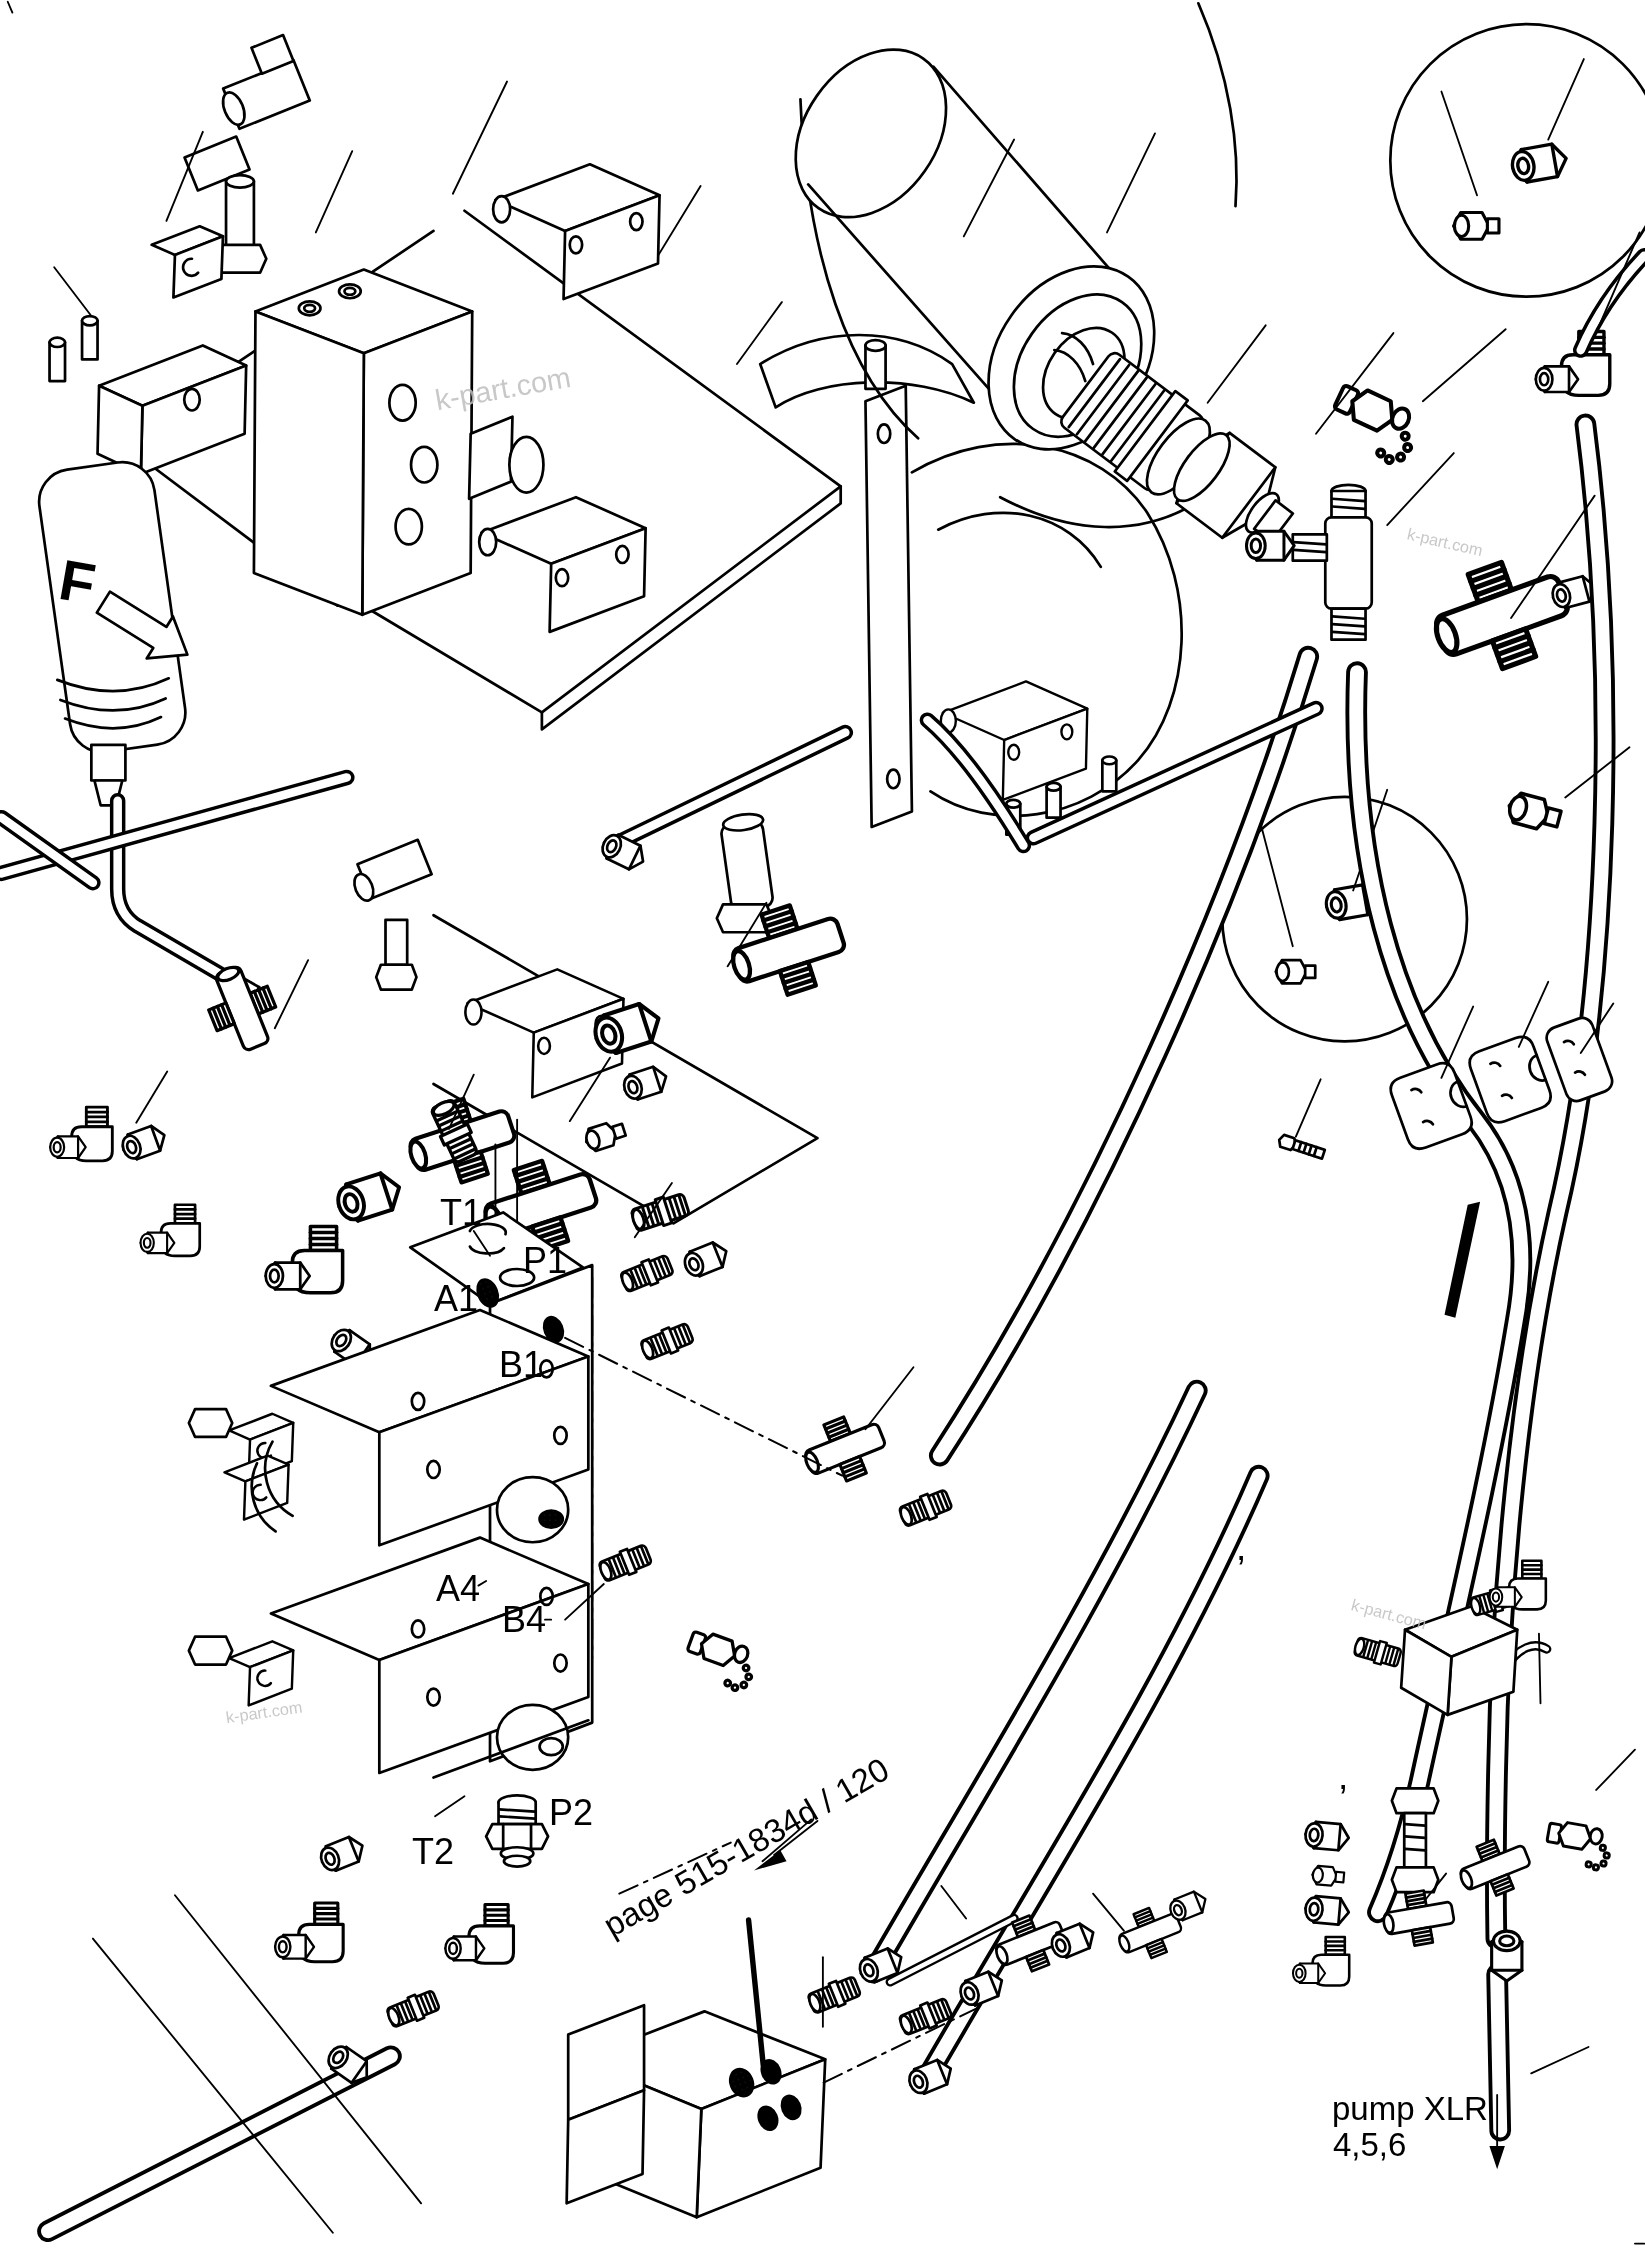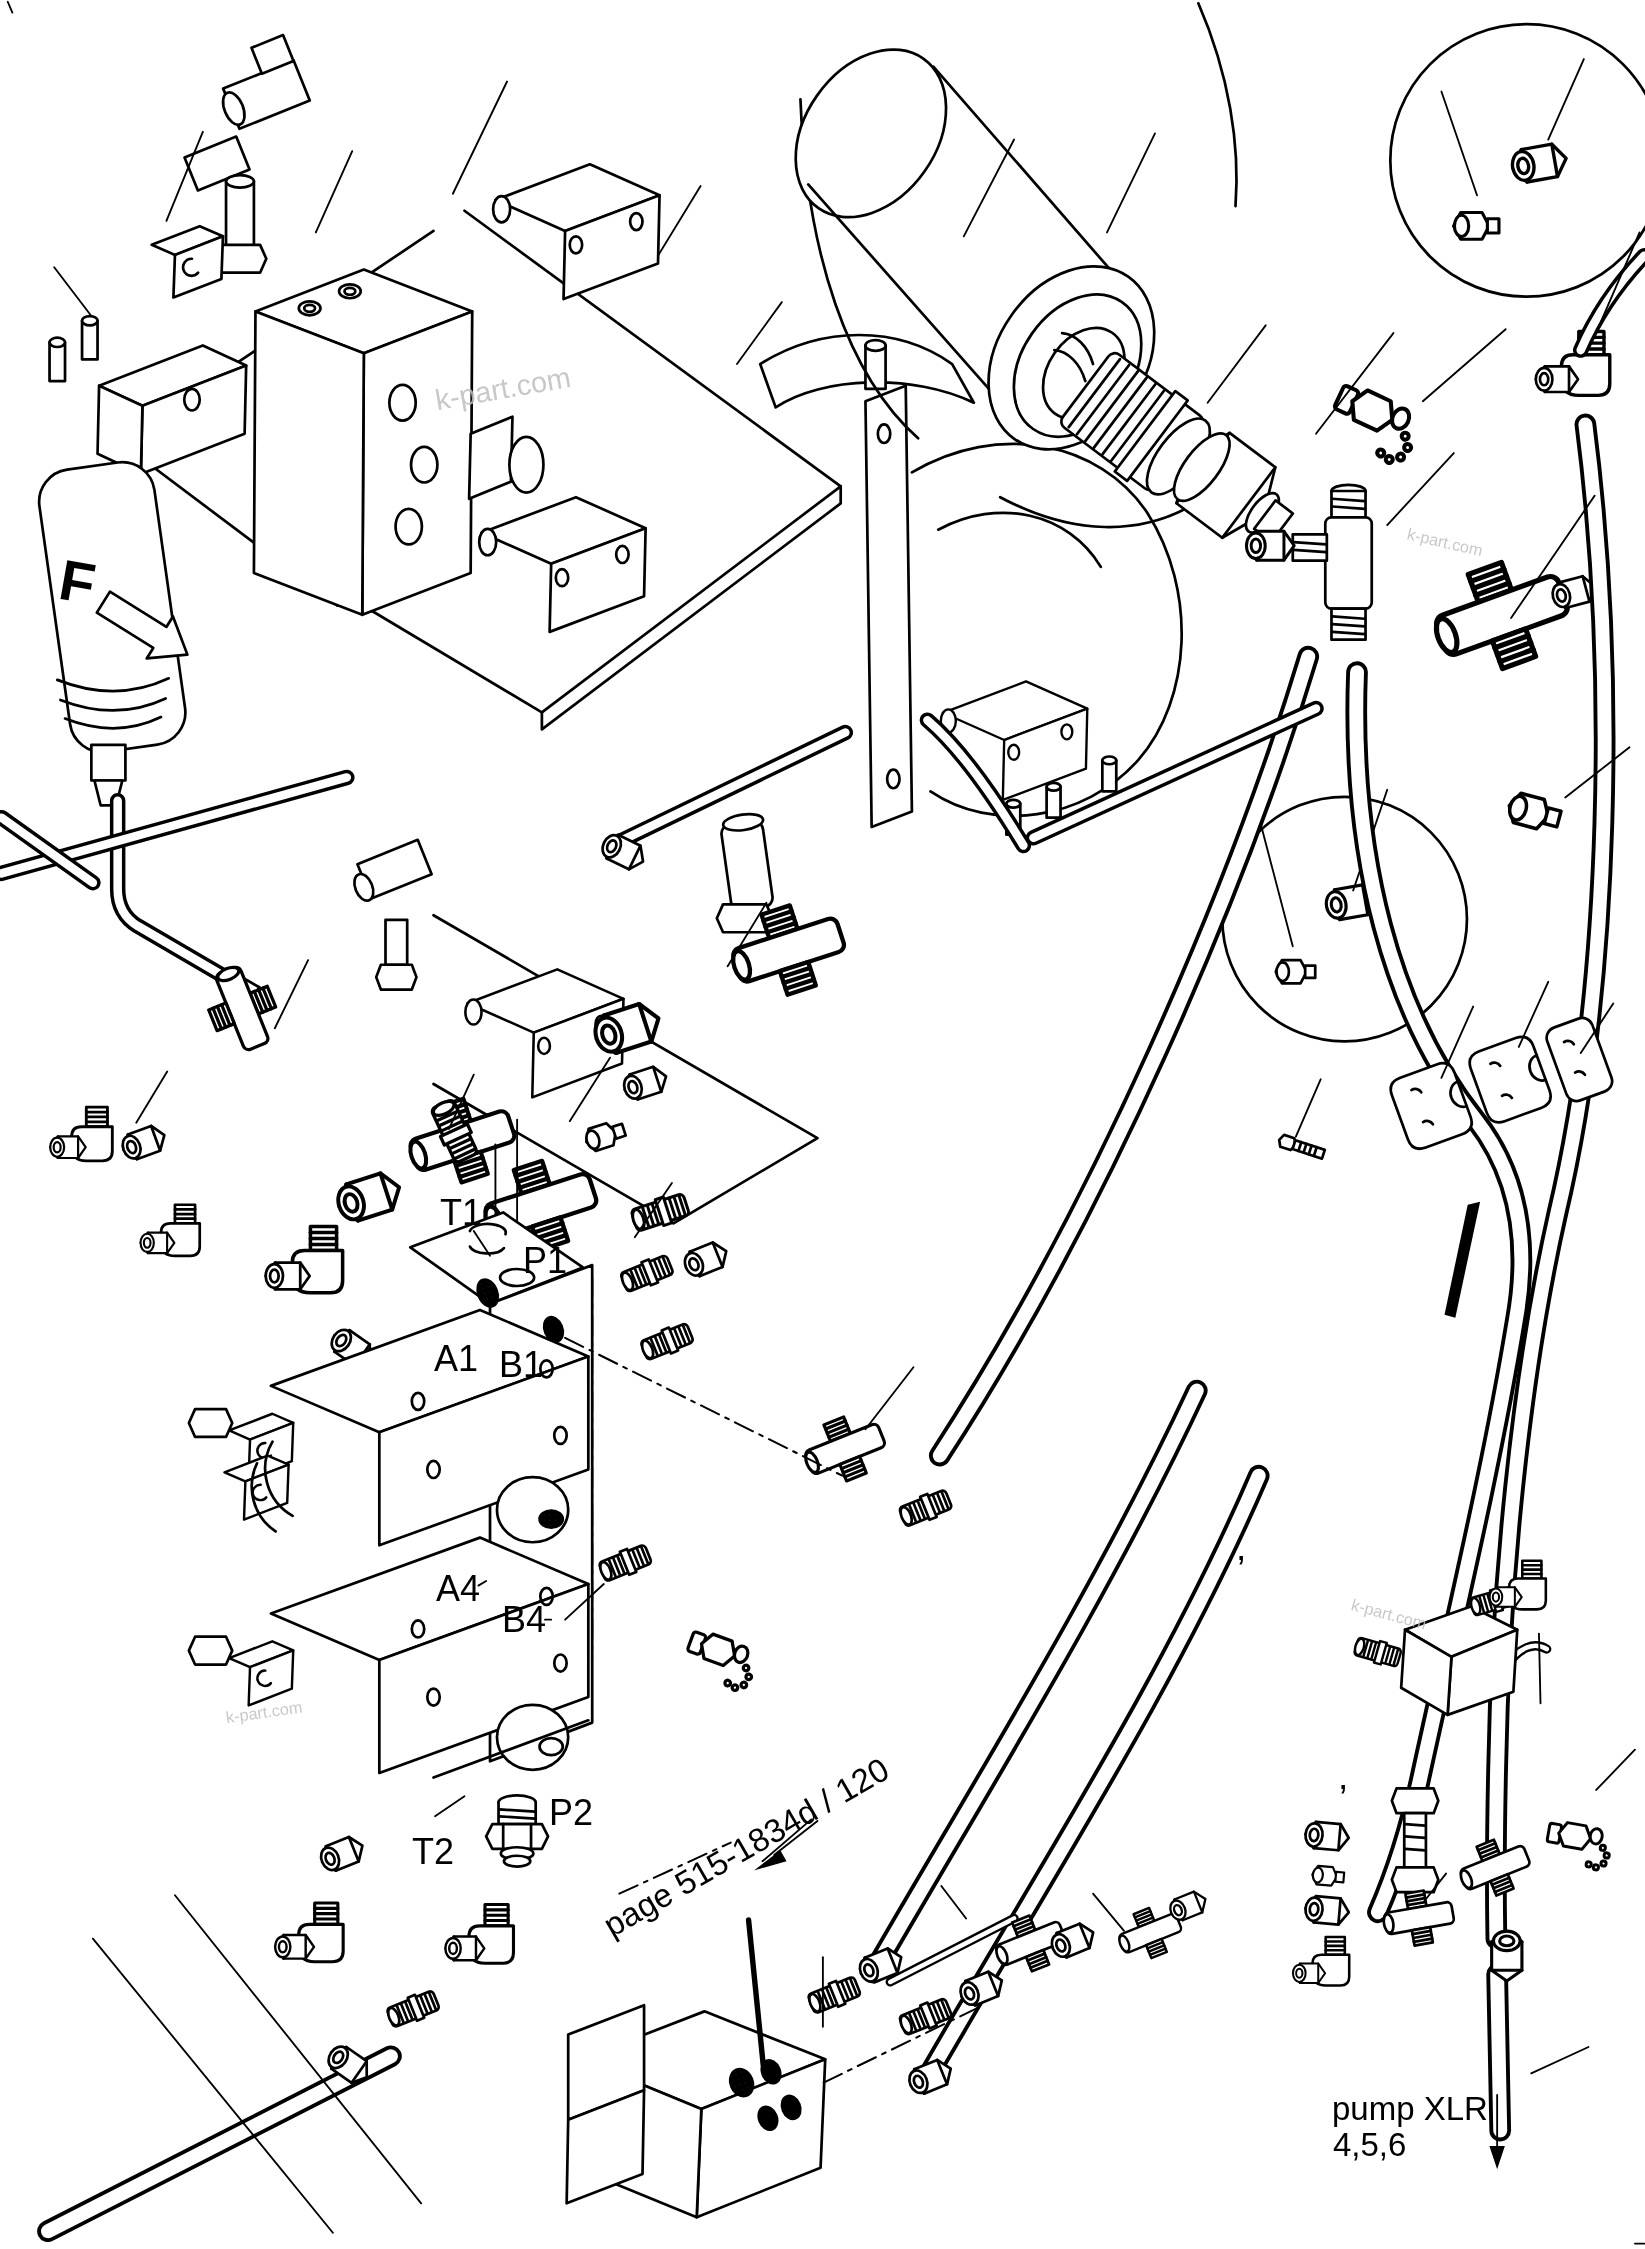--- a/index.html
+++ b/index.html
@@ -521,21 +521,21 @@
   <line class="thin" x1="1934" y1="2706" x2="1934" y2="2788"></line>
   <polygon class="b" points="1924,2772 1944,2772 1934,2802"></polygon>
 </g>
 
 </svg>
 
 <div class="lbl fmark" style="left:65px;top:551px;">F</div>
 
 <div class="lbl port" style="left:440px;top:1195px;">T1</div>
 <div class="lbl port" style="left:523px;top:1243px;text-align:right;">P1</div>
-<div class="lbl port" style="left:434px;top:1341px;">A1</div>
+<div class="lbl port" style="left:434px;top:1281px;">A1</div>
 <div class="lbl port" style="left:499px;top:1312px;margin-top:35px;">B1</div>
 <div class="lbl port" style="left:436px;top:1571px;">A4</div>
 <div class="lbl port" style="left:502px;top:1602px;text-align:right;">B4</div>
 <div class="lbl port" style="left:412px;top:1786px;margin-top:48px;">T2</div>
 <div class="lbl port" style="left:549px;top:1795px;">P2</div>
 
 <div class="lbl note-rot" style="left:746px;top:1847px;">page 515-1834d / 120</div>
 
 <div class="lbl pump" style="left:1332px;top:2092px;">pump XLR</div>
 <div class="lbl pump" style="left:1333px;top:2128px;">4,5,6</div>

